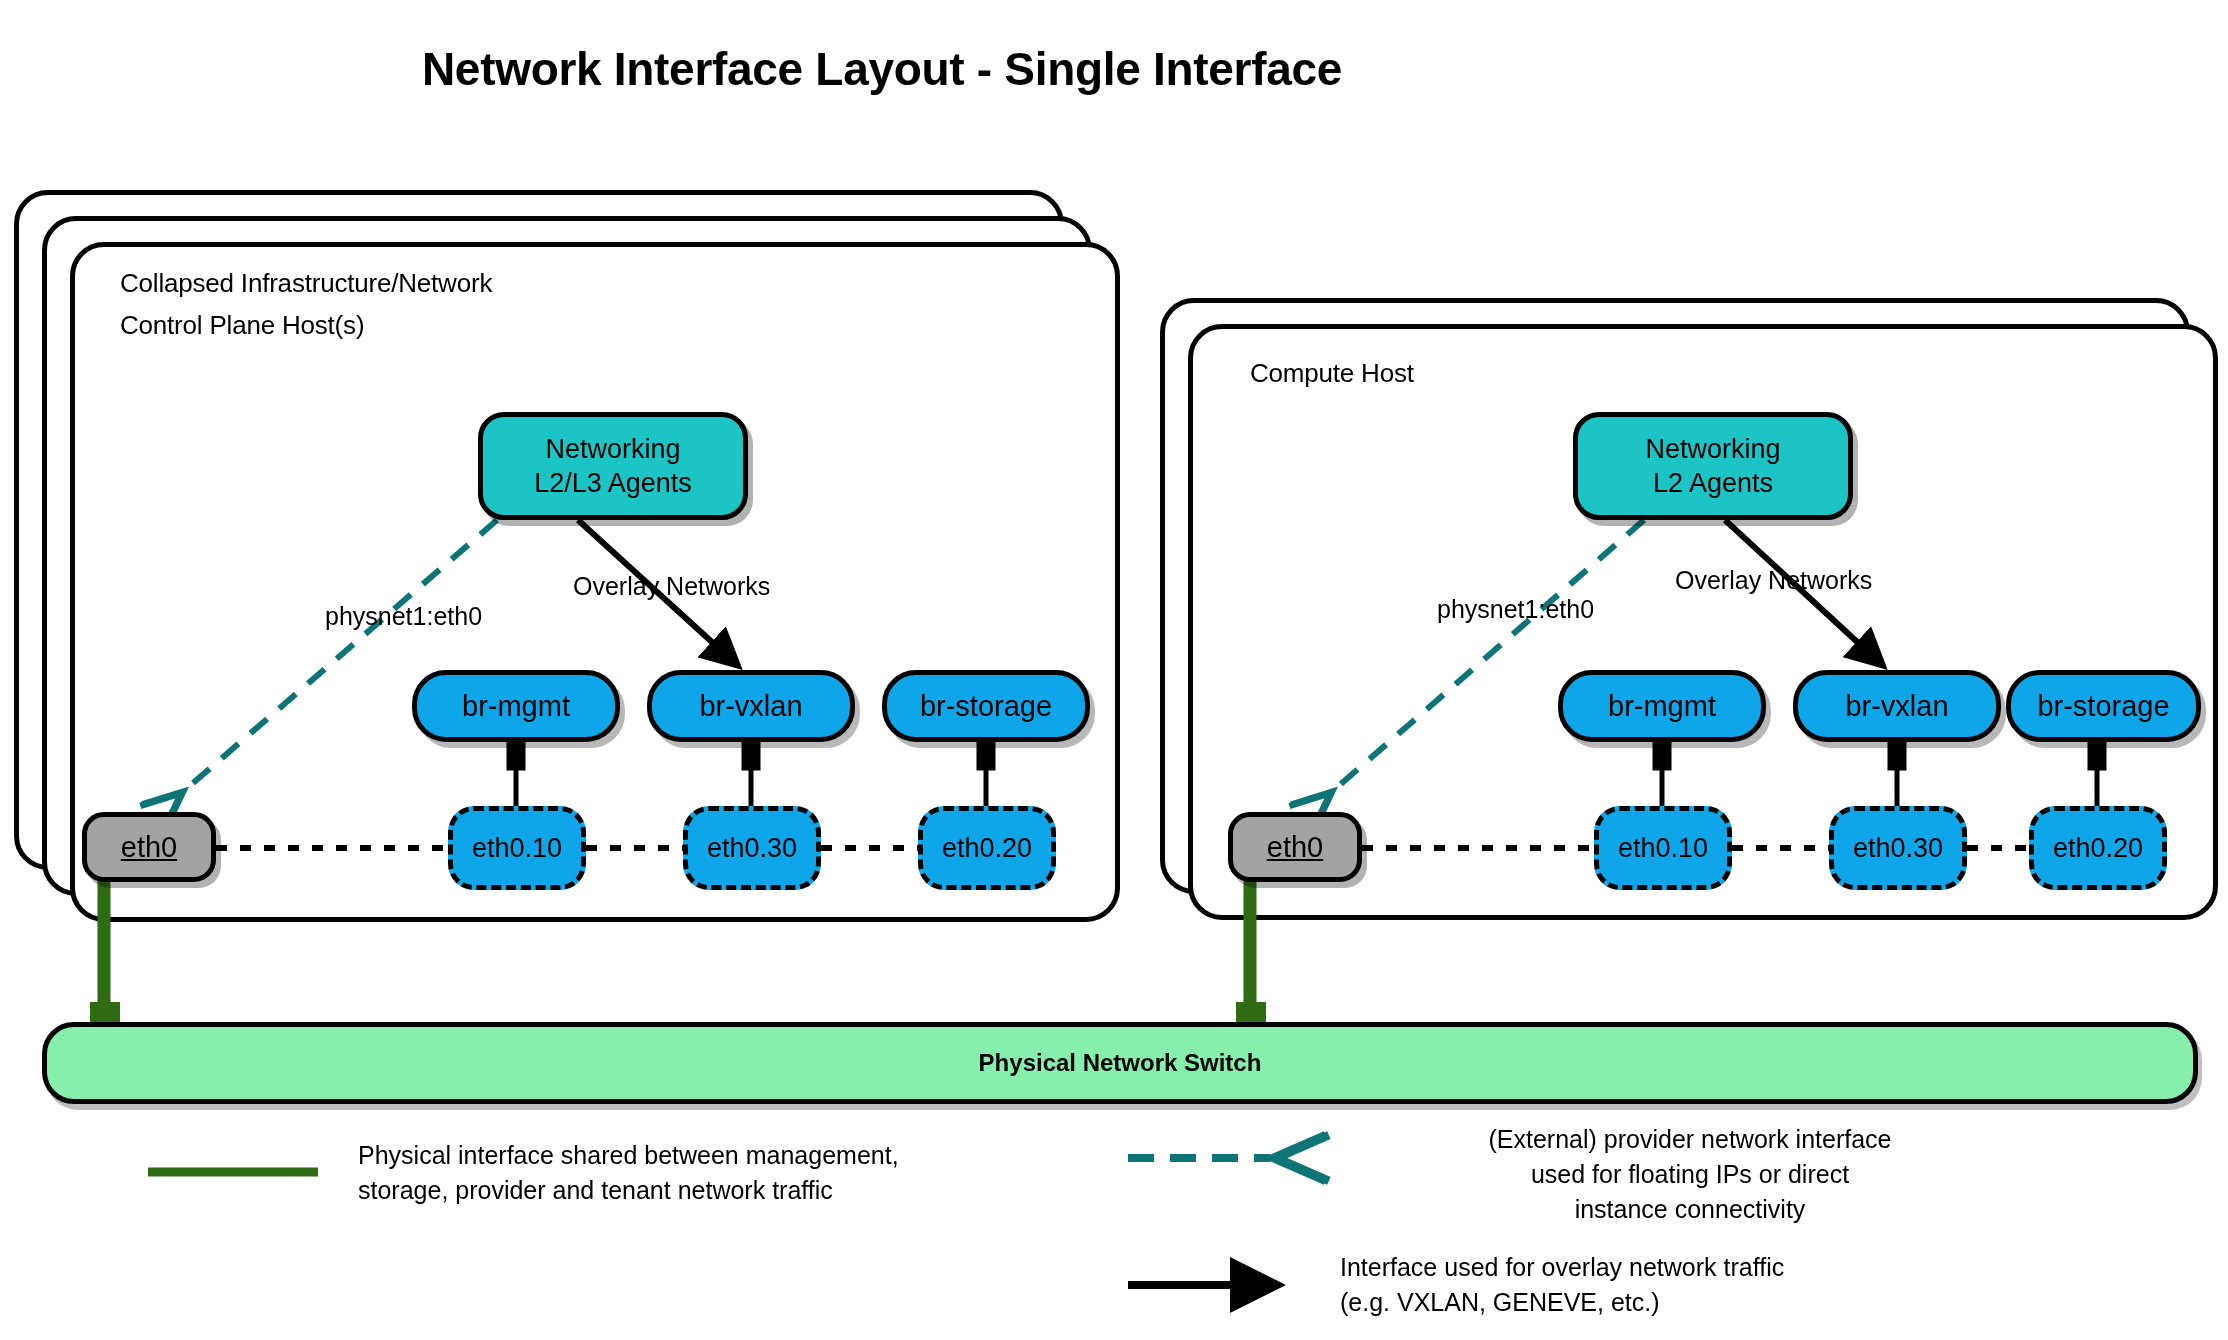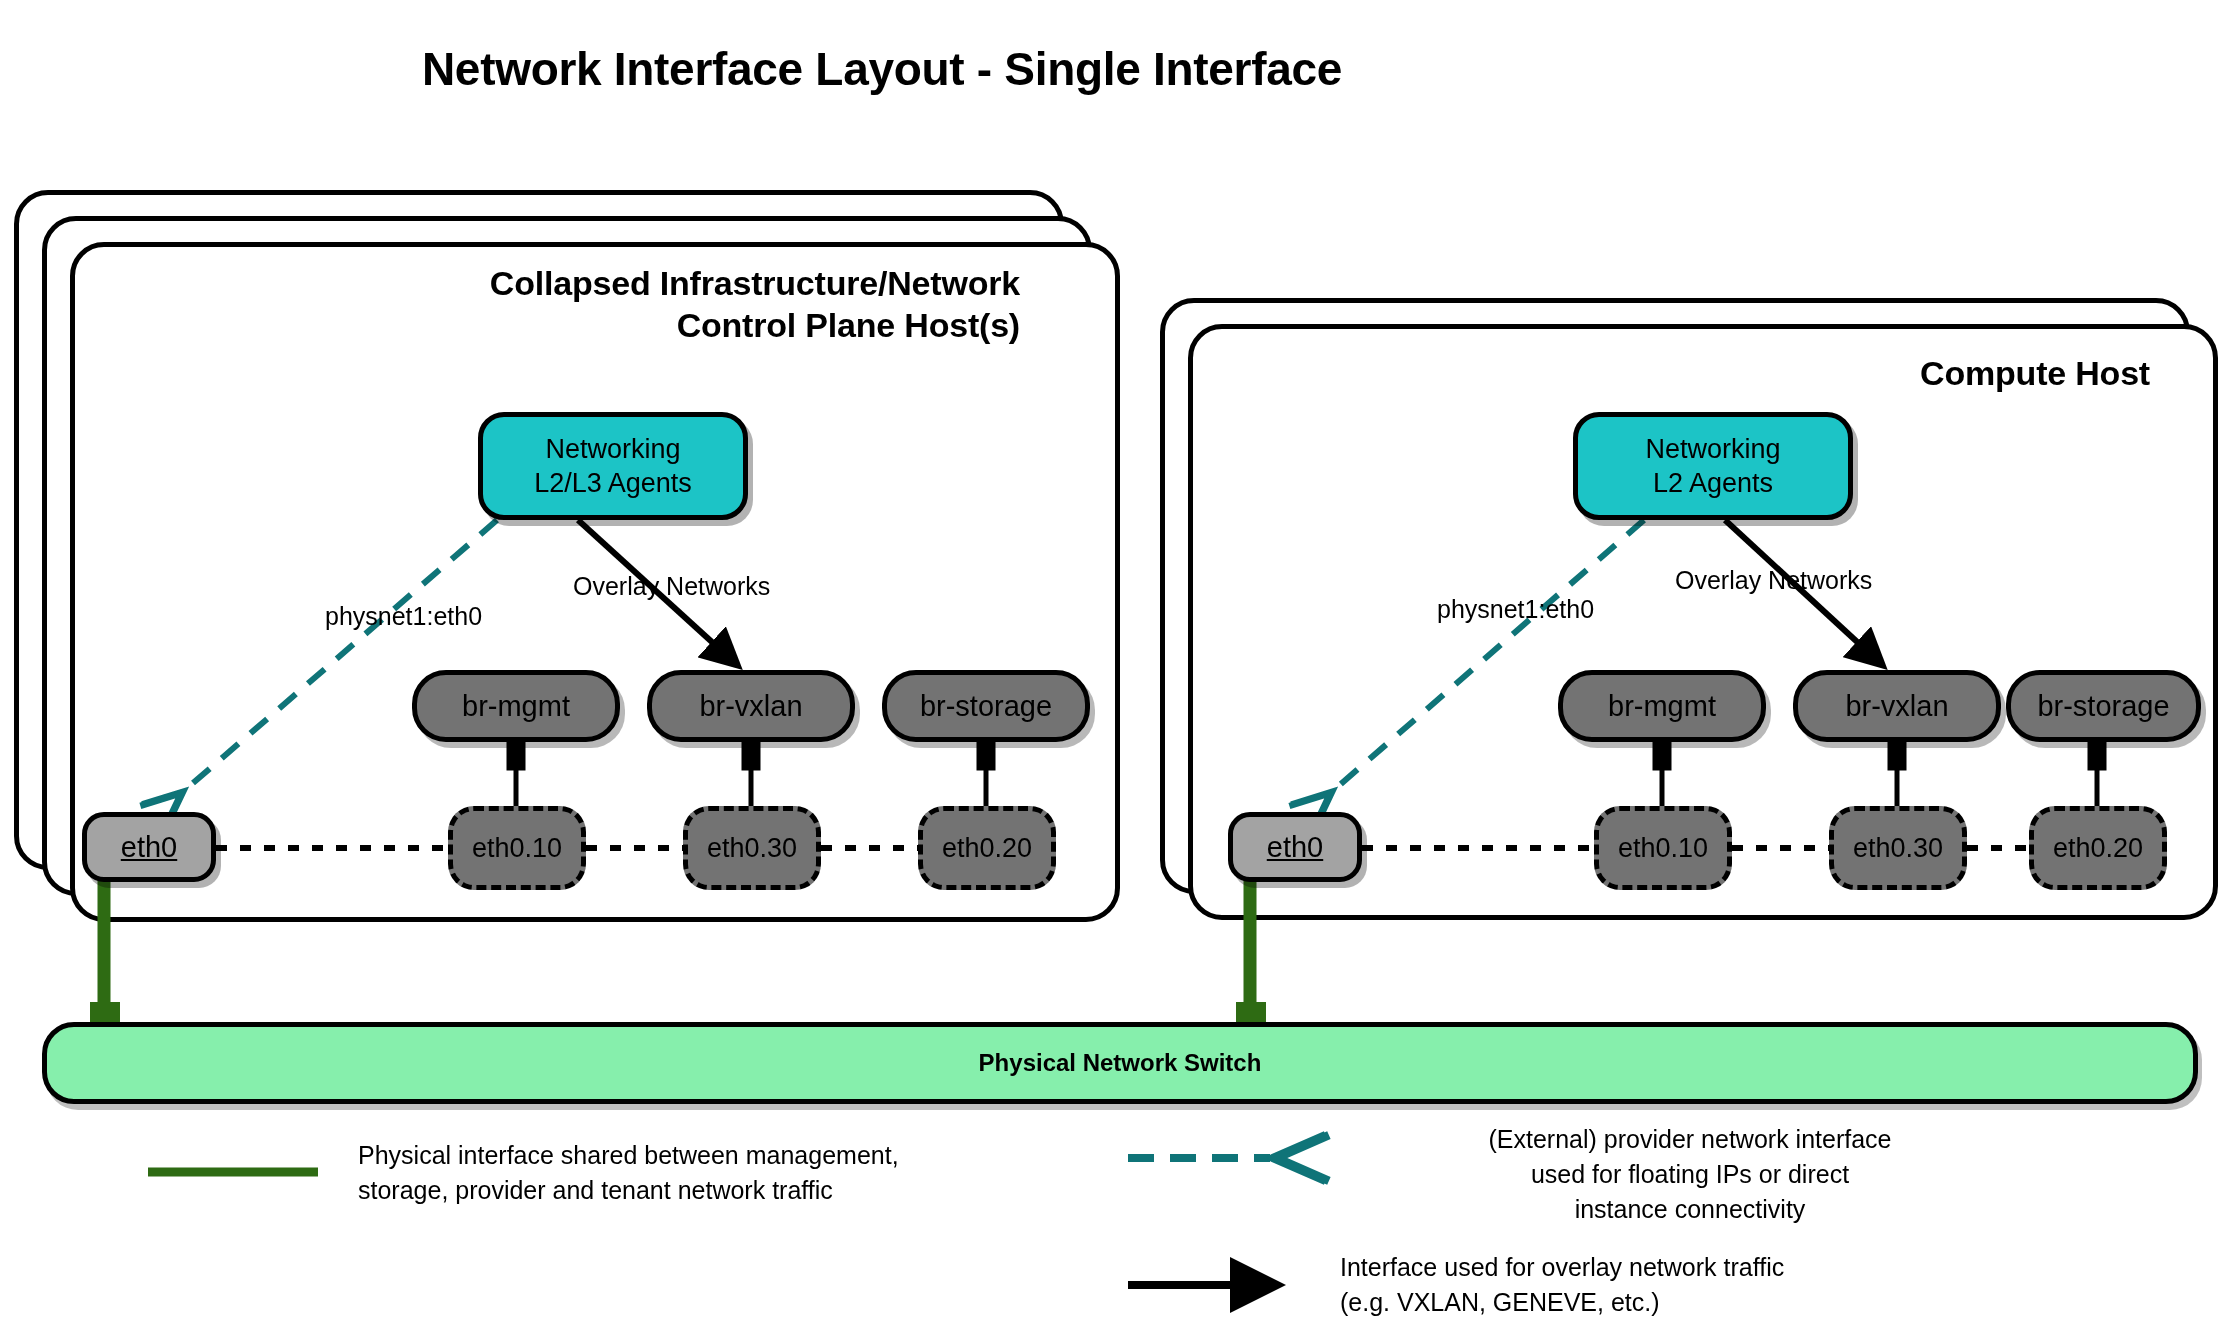--- a/index.html
+++ b/index.html
@@ -11,26 +11,26 @@
 
   
   .title{position:absolute;left:0;top:42px;width:1764px;text-align:center;
          font-size:46px;font-weight:bold;letter-spacing:-0.3px;}
 
   
   .stack{position:absolute;}
   .stack .sheet{position:absolute;border:5px solid #000;border-radius:34px;
                 background:#ffffff;box-sizing:border-box;}
 
-  .host-title{position:absolute;text-align:right;font-weight:bold;
-              font-size:34px;line-height:42px;letter-spacing:-0.2px;}
+  .host-title{position:absolute;text-align:left;font-weight:normal;
+              font-size:26px;line-height:42px;letter-spacing:-0.2px;}
 
   
   .node{position:absolute;box-sizing:border-box;display:flex;align-items:center;
-        justify-content:center;text-align:center;background:#737373;}
+        justify-content:center;text-align:center;background:#0ea5e9;}
 
   .agent{background:#1cc4c6;border:5px solid #000;border-radius:26px;
          font-size:27px;line-height:34px;
          box-shadow:5px 6px 0 rgba(0,0,0,.30);margin-left:28px;}
 
   .bridge{border:5px solid #000;border-radius:34px;font-size:29px;
           box-shadow:5px 6px 0 rgba(0,0,0,.28);}
 
   .vlan{border:5px dashed #000;border-radius:26px;font-size:27px;}
 

